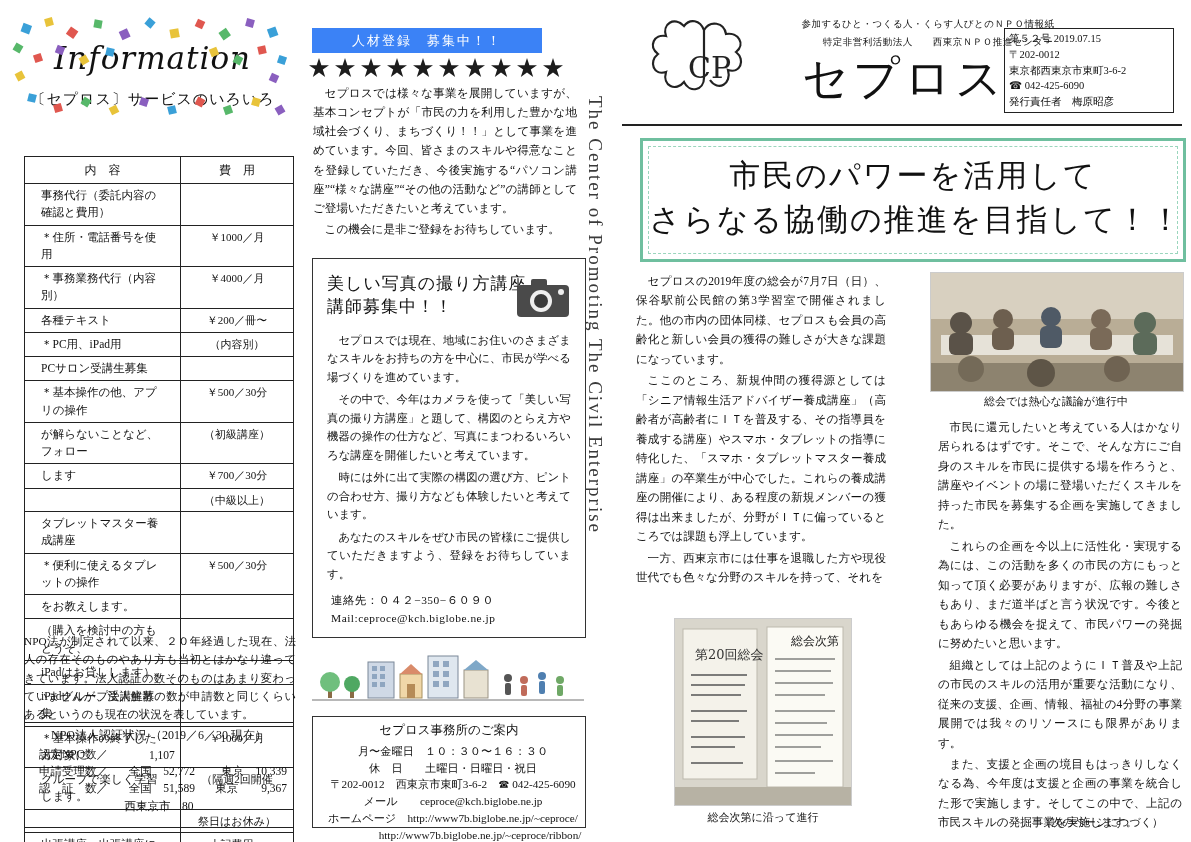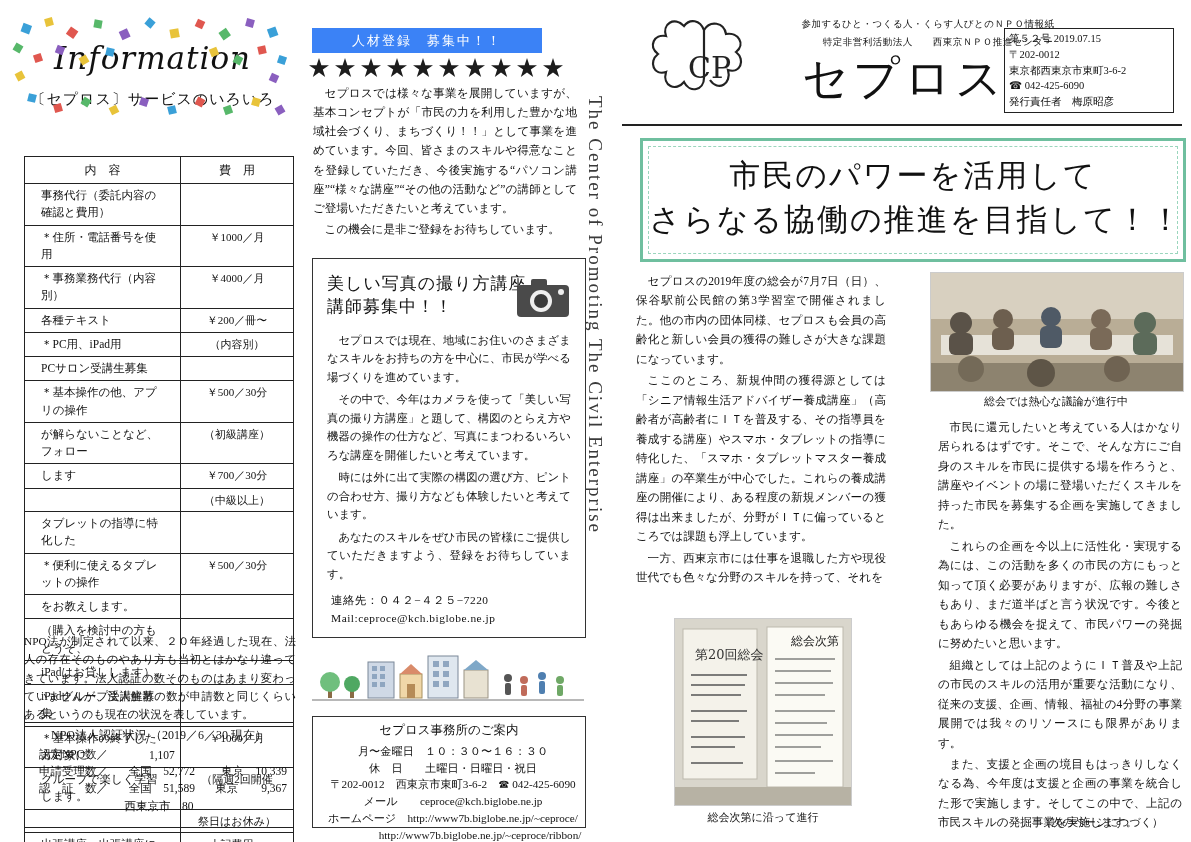--- a/index.html
+++ b/index.html
@@ -273,21 +273,21 @@
       </tr>
       <tr>
         <td>します</td>
         <td class="price">￥700／30分</td>
       </tr>
       <tr>
         <td></td>
         <td class="price">（中級以上）</td>
       </tr>
       <tr>
-        <td>タブレットの指導に特化した</td>
+        <td>タブレットマスター養成講座</td>
         <td class="price"></td>
       </tr>
       <tr>
         <td>＊便利に使えるタブレットの操作</td>
         <td class="price">￥500／30分</td>
       </tr>
       <tr>
         <td>をお教えします。</td>
         <td class="price"></td>
       </tr>
@@ -390,21 +390,21 @@
           <div style="white-space:pre-line">美しい写真の撮り方講座
 講師募集中！！</div>
         </div>
         <div class="photo-body">
           <p>セプロスでは現在、地域にお住いのさまざまなスキルをお持ちの方を中心に、市民が学べる場づくりを進めています。</p>
           <p>その中で、今年はカメラを使って「美しい写真の撮り方講座」と題して、構図のとらえ方や機器の操作の仕方など、写真にまつわるいろいろな講座を開催したいと考えています。</p>
           <p>時には外に出て実際の構図の選び方、ピントの合わせ方、撮り方なども体験したいと考えています。</p>
           <p>あなたのスキルをぜひ市民の皆様にご提供していただきますよう、登録をお待ちしています。</p>
         </div>
         <div class="contact">
-          <div>連絡先：０４２−４２５−7220</div>
+          <div>連絡先：０４２−350−６０９０</div>
           <div>Mail:ceproce@kch.biglobe.ne.jp</div>
         </div>
       </div>
 
       <svg class="town" viewBox="0 0 272 72">
 
         <g>
           <rect x="16" y="46" width="4" height="12" fill="#8a6b45"></rect>
           <circle cx="18" cy="42" r="10" fill="#6fbf7d"></circle>
           <rect x="38" y="48" width="4" height="10" fill="#8a6b45"></rect>

